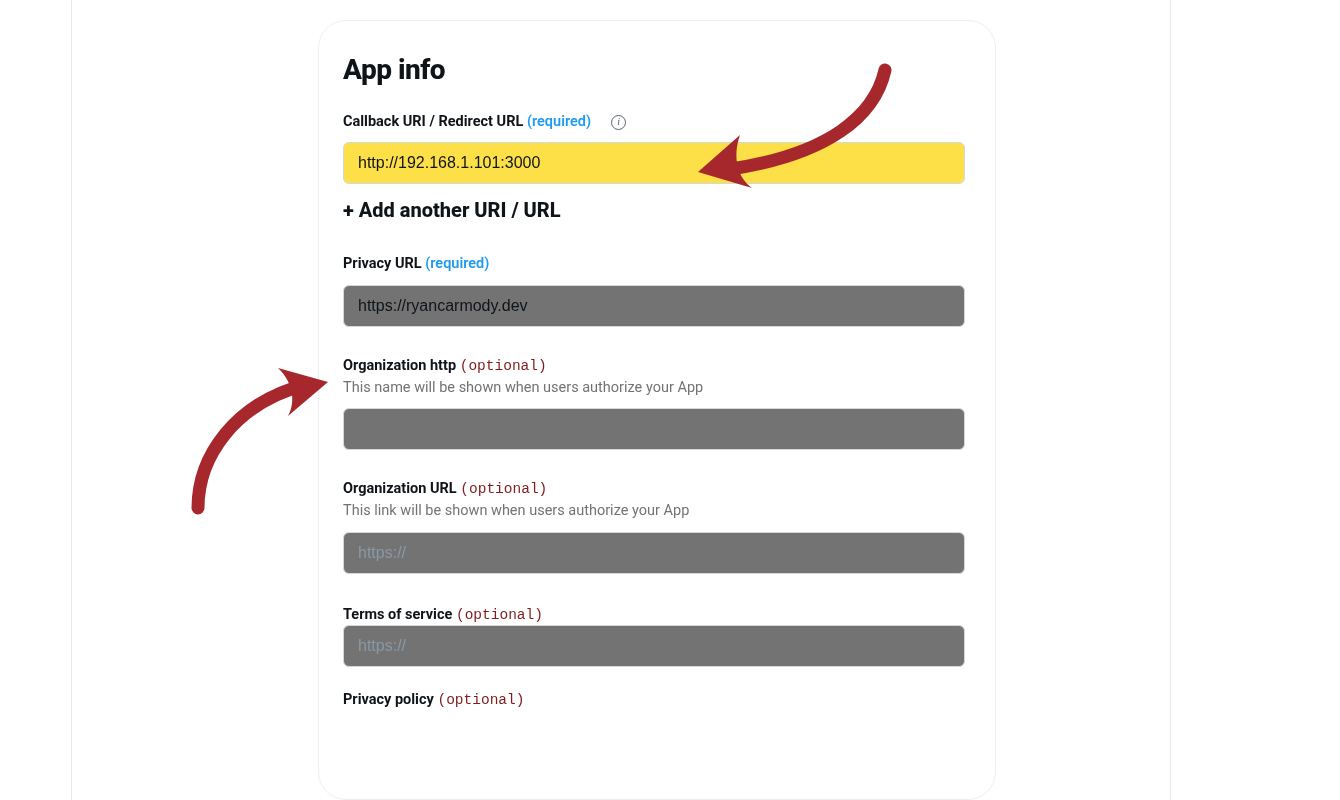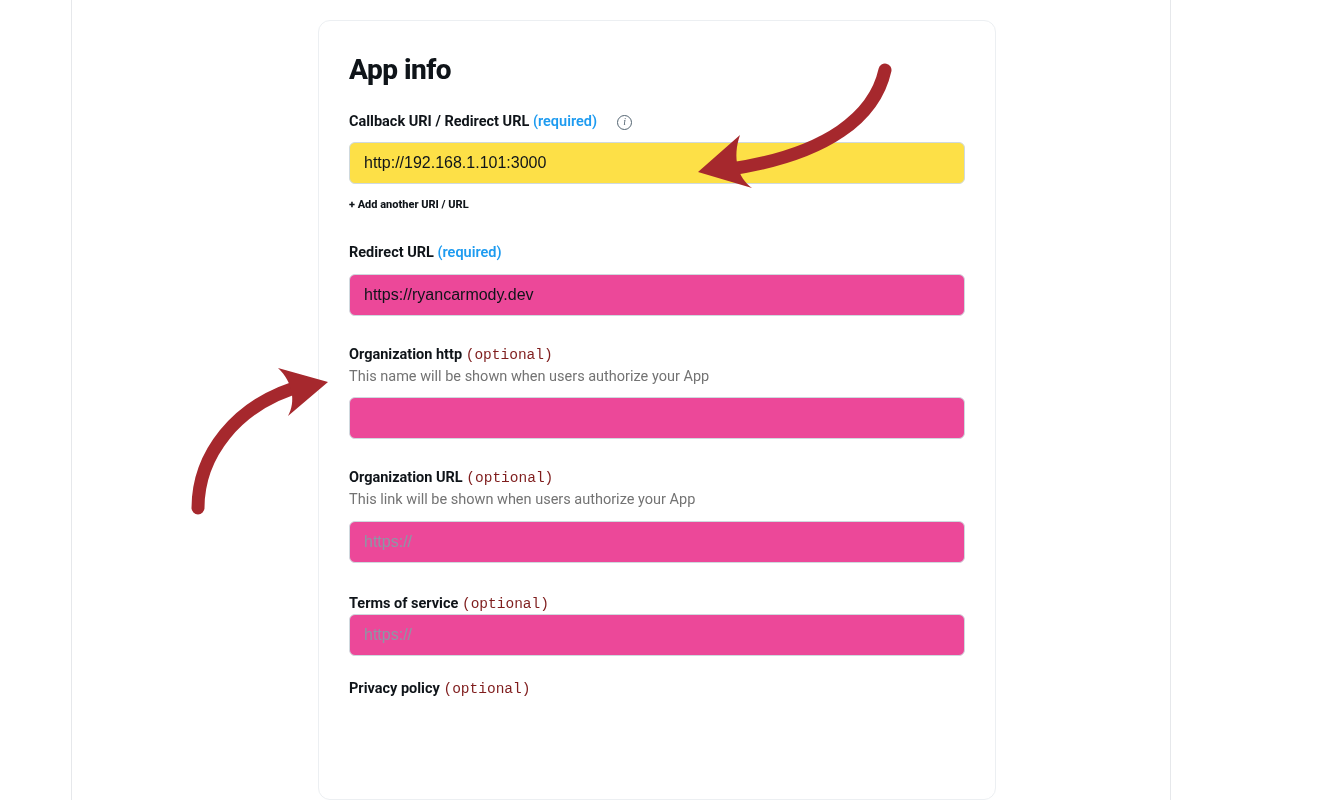--- a/index.html
+++ b/index.html
@@ -30,22 +30,22 @@
       border-left: 1px solid #e6e8eb;
     }
     .card {
       position: absolute;
       left: 318px;
       top: 20px;
       width: 678px;
       min-height: 780px;
       background: #fff;
       border: 1px solid #eceff2;
-      border-radius: 12px;
-      padding: 32px 30px 0 30px;
+      border-radius: 28px;
+      padding: 32px 30px 0 24px;
     }
     .section-title {
       font-size: 28px;
       font-weight: 800;
       color: #0f1419;
       margin-bottom: 26px;
       letter-spacing: -0.5px;
     }
     .field-block { margin-bottom: 22px; }
     .field-label {
@@ -76,30 +76,30 @@
       line-height: 1;
     }
     .text-input {
       width: 100%;
       height: 42px;
       border: 1px solid #cfd9de;
       border-radius: 6px;
       padding: 0 14px;
       font-size: 16px;
       color: #0f1419;
-      background: #ec4899;
+      background: #737373;
       outline: none;
     }
     .text-input::placeholder { color: #8b98a5; }
     .text-input.highlighted {
       background: #fde047;
       border-color: #cfd9de;
     }
     .add-link {
-      font-size: 11px;
+      font-size: 20px;
       font-weight: 800;
       color: #0f1419;
       cursor: pointer;
       user-select: none;
       display: inline-block;
       margin: 14px 0 6px 0;
     }
     
     .arrow-svg {
       position: absolute;
@@ -123,21 +123,21 @@
       </span>
       <span class="info-icon">i</span>
     </div>
     <input class="text-input highlighted" type="text" value="http://192.168.1.101:3000" style="">
     <div class="add-link">+ Add another URI / URL</div>
   </div>
 
   <div class="field-block" style="margin-top:26px;">
     <div class="label-row" style="margin-bottom:10px;">
       <span class="field-label">
-        <span>Redirect URL</span>
+        <span>Privacy URL</span>
         <span class="req-tag">(required)</span>
       </span>
     </div>
     <input class="text-input" type="text" value="https://ryancarmody.dev" style="">
   </div>
 
   <div class="field-block" style="margin-top:28px;">
     <div>
       <span class="field-label">
         <span>Organization http</span>

